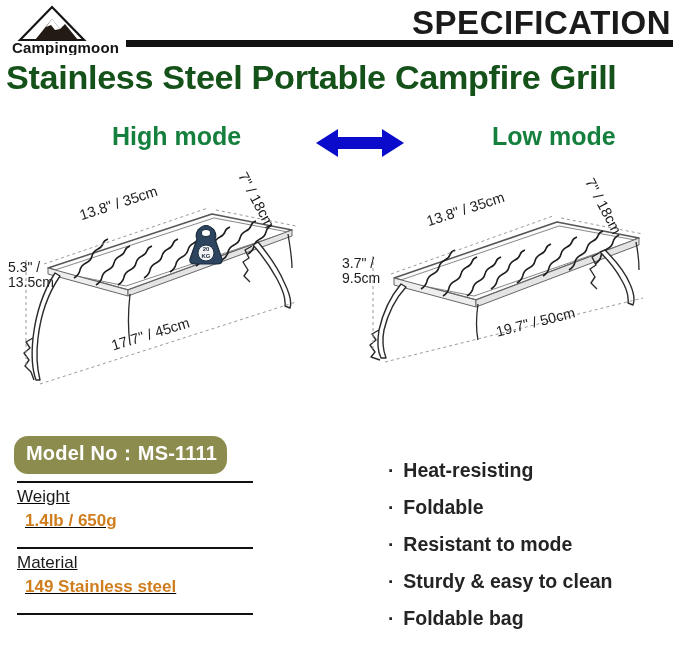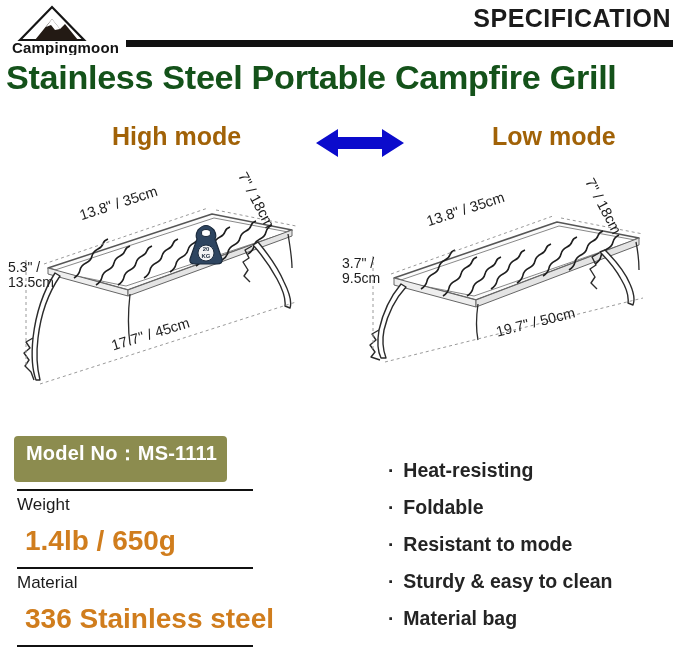--- a/index.html
+++ b/index.html
@@ -11,38 +11,38 @@
   }
   .page { position: relative; width: 679px; height: 670px; background:#fff; }
 
   
   .header { position:absolute; left:0; top:0; width:679px; height:56px; }
   .logo { position:absolute; left:8px; top:3px; width:118px; height:52px; }
   .logo svg { display:block; }
   .hdr-bar { position:absolute; left:126px; top:40px; width:547px; height:7px; background:#111; }
   .spec-title {
     position:absolute; right:8px; top:4px;
-    font-size:25px; font-weight:700; letter-spacing:.5px;
+    font-size:33px; font-weight:700; letter-spacing:.5px;
     color:#1b1b1b; font-family:"Liberation Sans", sans-serif;
   }
 
   
   .main-title {
     position:absolute; left:6px; top:58px; width:670px;
     font-size:33px; line-height:40px; font-weight:700;
     color:#14521a; font-family:"Liberation Sans", sans-serif;
     transform: scaleX(1.035); transform-origin: left center;
     white-space:nowrap; letter-spacing:-0.3px;
   }
 
   
   .mode-row { position:absolute; left:0; top:122px; width:679px; height:48px; }
   .mode-label {
     position:absolute; top:0; font-size:25px; font-weight:700;
-    color:#a16207; white-space:nowrap;
+    color:#15803d; white-space:nowrap;
   }
   .mode-high { left:112px; }
   .mode-low  { left:464px;margin-left:28px; }
   .mode-arrow { position:absolute; left:316px; top:4px; width:88px; height:34px; }
 
   
   .diagrams { position:absolute; left:0; top:172px; width:679px; height:232px; }
   .diagram { position:absolute; top:0; width:340px; height:232px; }
   .diagram.left { left:0px; }
   .diagram.right { left:339px; }
@@ -50,30 +50,30 @@
 
   .dim {
     position:absolute; font-size:14.5px; color:#1d1d1d;
     font-family:"Liberation Sans", sans-serif; white-space:nowrap;
   }
   .dim.two { line-height:15px; font-size:14px; }
 
   
   .specbox { position:absolute; left:14px; top:436px; width:252px; }
   .model-badge {
-    background:#8c8c4f; border-radius:4px; color:#ffffff;
-    font-size:20px; font-weight:700; padding:4px 10px 15px 12px;
+    background:#8c8c4f; border-radius:14px; color:#ffffff;
+    font-size:20px; font-weight:700; padding:4px 10px 7px 12px;
     display:inline-block; white-space:nowrap; letter-spacing:.2px;
   }
   .spec-rule { height:2px; background:#111; margin:7px 0 0 3px; width:236px; }
-  .spec-group { padding:3px 0 6px 3px; }
+  .spec-group { padding:3px 0 6px 3px;text-decoration:underline; }
   .spec-key { font-size:17px; color:#1b1b1b; line-height:22px; }
   .spec-val {
-    font-size:28px; font-weight:700; color:#d07d1d;
-    line-height:26px; padding-left:8px; white-space:nowrap;margin-top:12px;
+    font-size:17px; font-weight:700; color:#d07d1d;
+    line-height:26px; padding-left:8px; white-space:nowrap;
   }
 
   
   .features { position:absolute; left:388px; top:452px; width:286px; }
   .feature {
     display:flex; align-items:baseline; gap:9px;
     font-size:19.5px; font-weight:700; color:#242424;
     line-height:37px; white-space:nowrap;
   }
   .feature .dot { font-size:19px; line-height:37px; color:#242424; }
@@ -224,21 +224,21 @@
 
     <div class="spec-rule"></div>
     <div class="spec-group">
       <div class="spec-key">Weight</div>
       <div class="spec-val">1.4lb  /  650g</div>
     </div>
 
     <div class="spec-rule"></div>
     <div class="spec-group">
       <div class="spec-key">Material</div>
-      <div class="spec-val">336 Stainless steel</div>
+      <div class="spec-val">149 Stainless steel</div>
     </div>
 
     <div class="spec-rule"></div>
   </div>
 
   <div class="features">
     <div class="feature">
       <span class="dot">·</span>
       <span>Heat-resisting</span>
     </div>
@@ -249,17 +249,17 @@
     <div class="feature">
       <span class="dot">·</span>
       <span>Resistant to mode</span>
     </div>
     <div class="feature">
       <span class="dot">·</span>
       <span>Sturdy &amp; easy to clean</span>
     </div>
     <div class="feature">
       <span class="dot">·</span>
-      <span>Material bag</span>
+      <span>Foldable bag</span>
     </div>
   </div>
 
 </div>
 
 </body></html>

